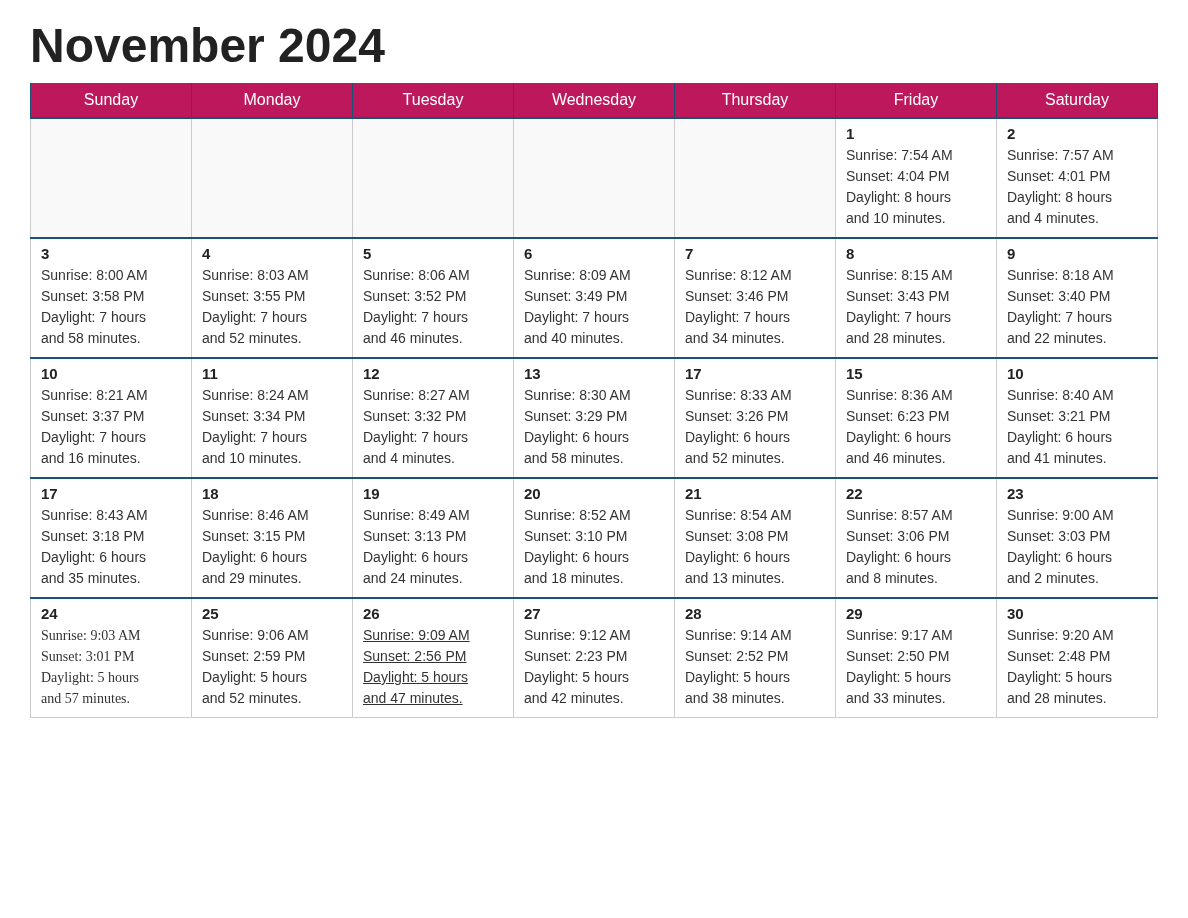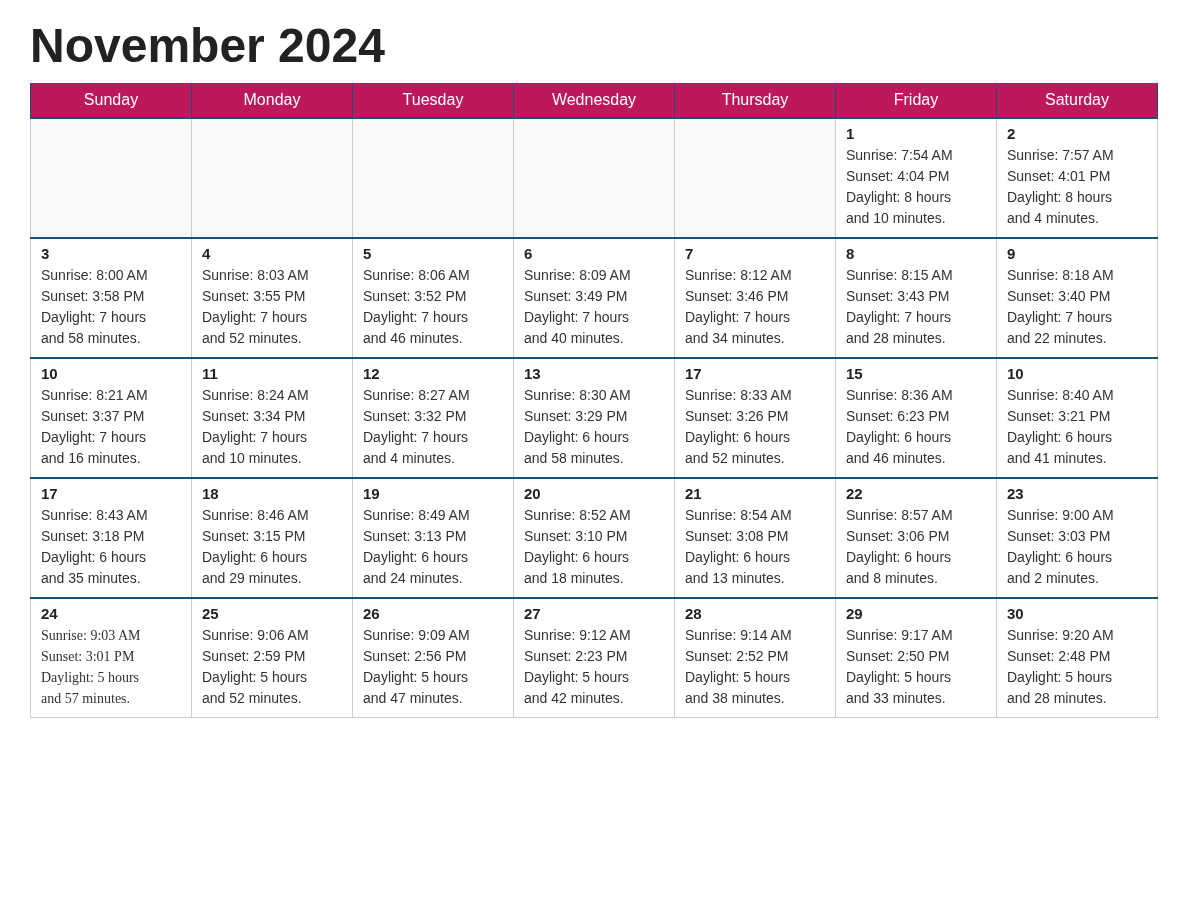--- a/index.html
+++ b/index.html
@@ -300,21 +300,21 @@
         </td>
         <td>
           <span class="day-number">25</span>
           <div class="day-info" style="white-space: pre-line;">Sunrise: 9:06 AM
 Sunset: 2:59 PM
 Daylight: 5 hours
 and 52 minutes.</div>
         </td>
         <td>
           <span class="day-number">26</span>
-          <div class="day-info" style="white-space: pre-line;">Sunrise: 9:09 AM
+          <div class="day-info" style="white-space: pre-line; text-decoration: underline;">Sunrise: 9:09 AM
 Sunset: 2:56 PM
 Daylight: 5 hours
 and 47 minutes.</div>
         </td>
         <td>
           <span class="day-number">27</span>
           <div class="day-info" style="white-space: pre-line;">Sunrise: 9:12 AM
 Sunset: 2:23 PM
 Daylight: 5 hours
 and 42 minutes.</div>

